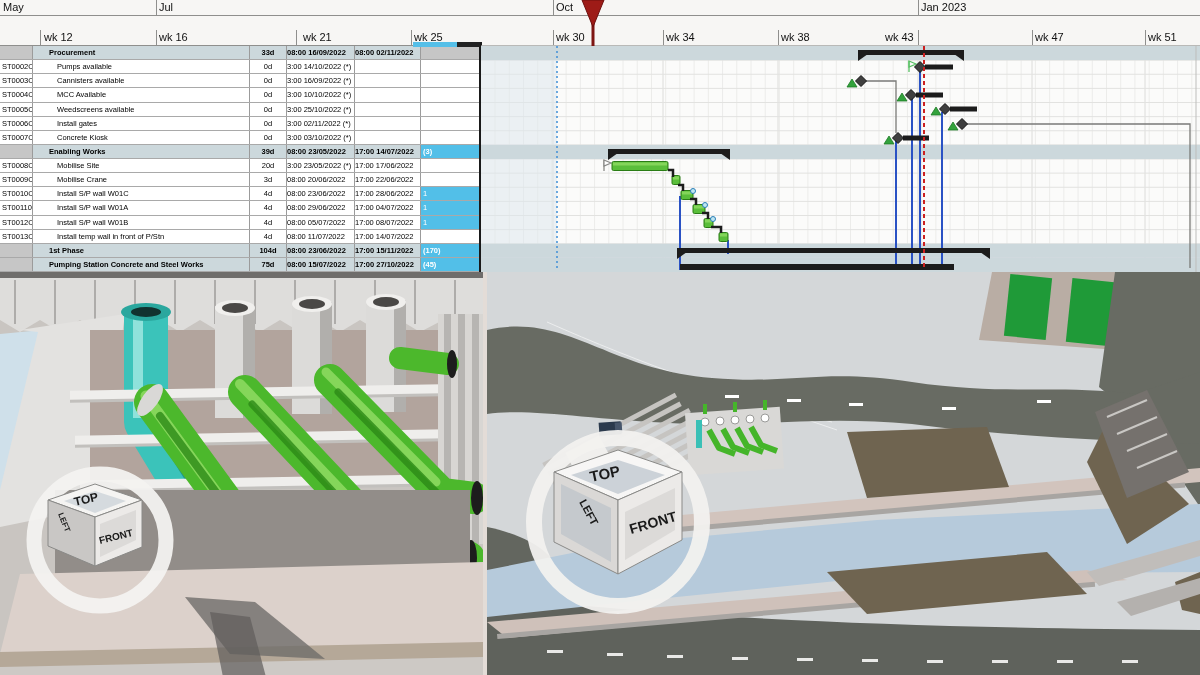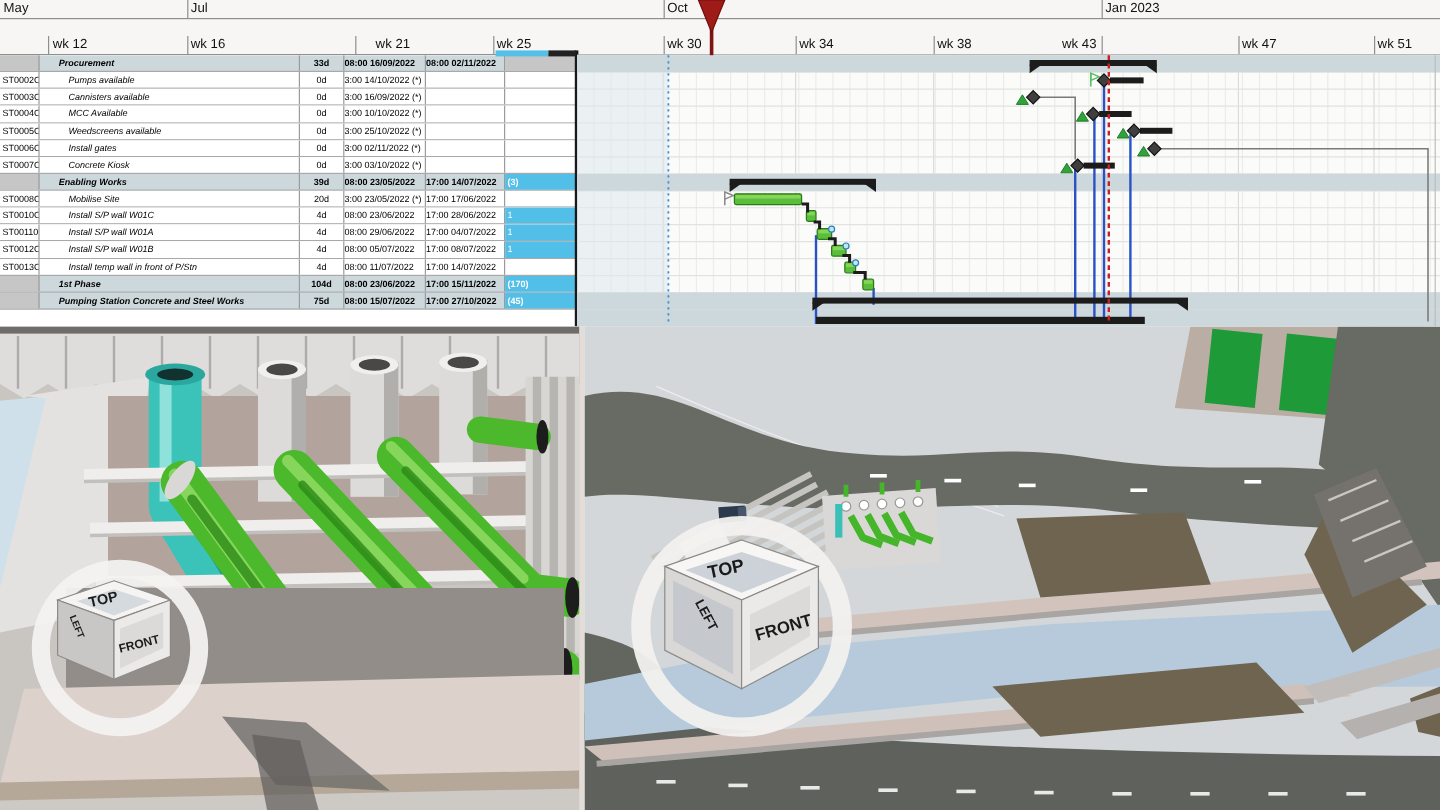--- a/index.html
+++ b/index.html
@@ -11,21 +11,21 @@
   .rrow span{position:absolute;top:1px;font-size:11px;color:#111;white-space:nowrap;}
   .tick{position:absolute;top:0;width:1px;height:15px;background:#8f8f8d;}
   
   #tbl{position:absolute;left:0;top:46px;width:481px;height:226px;overflow:hidden;background:#fff;}
   .trow{display:flex;height:14.125px;box-sizing:border-box;border-bottom:1px solid #a9a9a9;
         font-size:7.5px;line-height:13px;color:#000;background:#fff;}
   .trow.sum{background:#ccd8dc;font-weight:bold;}
   .tc{box-sizing:border-box;border-right:1px solid #9b9b9b;overflow:hidden;white-space:nowrap;height:100%;}
   .c-id{width:33px;padding-left:2px;}
   .sum .c-id{background:#c6c6c6;}
-  .c-name{width:217px;padding-left:24px;font-style:italic;}
+  .c-name{width:217px;padding-left:24px;}
   .sum .c-name{padding-left:16px;}
   .c-dur{width:37px;text-align:center;}
   .c-start,.c-end{text-align:center;padding-right:15px;}
   .c-start{width:68px;}.c-end{width:66px;}
   .c-badge{width:60px;padding-left:2px;color:#fff;border-right:none;}
   .c-badge.hl{background:#52bfe8;}
   .sum .c-badge.grey{background:#c6c6c6;}
   #tbl-edge{position:absolute;left:479px;top:42px;width:3px;height:230px;background:#1a1a1a;}
   
   #gantt{position:absolute;left:0;top:0;}
@@ -56,21 +56,21 @@
         <div class="tick" style="left: 296px;"></div>
         <div class="tick" style="left: 411px;"></div>
         <div class="tick" style="left: 553px;"></div>
         <div class="tick" style="left: 663px;"></div>
         <div class="tick" style="left: 778px;"></div>
         <div class="tick" style="left: 918px;"></div>
         <div class="tick" style="left: 1032px;"></div>
         <div class="tick" style="left: 1145px;"></div>
         <span style="left: 44px;">wk 12</span>
         <span style="left: 159px;">wk 16</span>
-        <span style="left: 313px;">wk 21</span>
+        <span style="left: 303px;">wk 21</span>
         <span style="left: 414px;">wk 25</span>
         <span style="left: 556px;">wk 30</span>
         <span style="left: 666px;">wk 34</span>
         <span style="left: 781px;">wk 38</span>
         <span style="left: 885px;">wk 43</span>
         <span style="left: 1035px;">wk 47</span>
         <span style="left: 1148px;">wk 51</span>
       </div>
   </div>
 
@@ -138,20 +138,28 @@
         <div class="tc c-start">08:00 23/05/2022</div>
         <div class="tc c-end">17:00 14/07/2022</div>
         <div class="tc c-badge hl">(3)</div>
       </div>
       <div class="trow">
         <div class="tc c-id">ST0008C</div>
         <div class="tc c-name">Mobilise Site</div>
         <div class="tc c-dur">20d</div>
         <div class="tc c-start">3:00 23/05/2022 (*)</div>
         <div class="tc c-end">17:00 17/06/2022</div>
+        <div class="tc c-badge"></div>
+      </div>
+      <div class="trow">
+        <div class="tc c-id">ST0009C</div>
+        <div class="tc c-name">Mobilise Crane</div>
+        <div class="tc c-dur">3d</div>
+        <div class="tc c-start">08:00 20/06/2022</div>
+        <div class="tc c-end">17:00 22/06/2022</div>
         <div class="tc c-badge"></div>
       </div>
       <div class="trow">
         <div class="tc c-id">ST0010C</div>
         <div class="tc c-name">Install S/P wall W01C</div>
         <div class="tc c-dur">4d</div>
         <div class="tc c-start">08:00 23/06/2022</div>
         <div class="tc c-end">17:00 28/06/2022</div>
         <div class="tc c-badge hl">1</div>
       </div>

